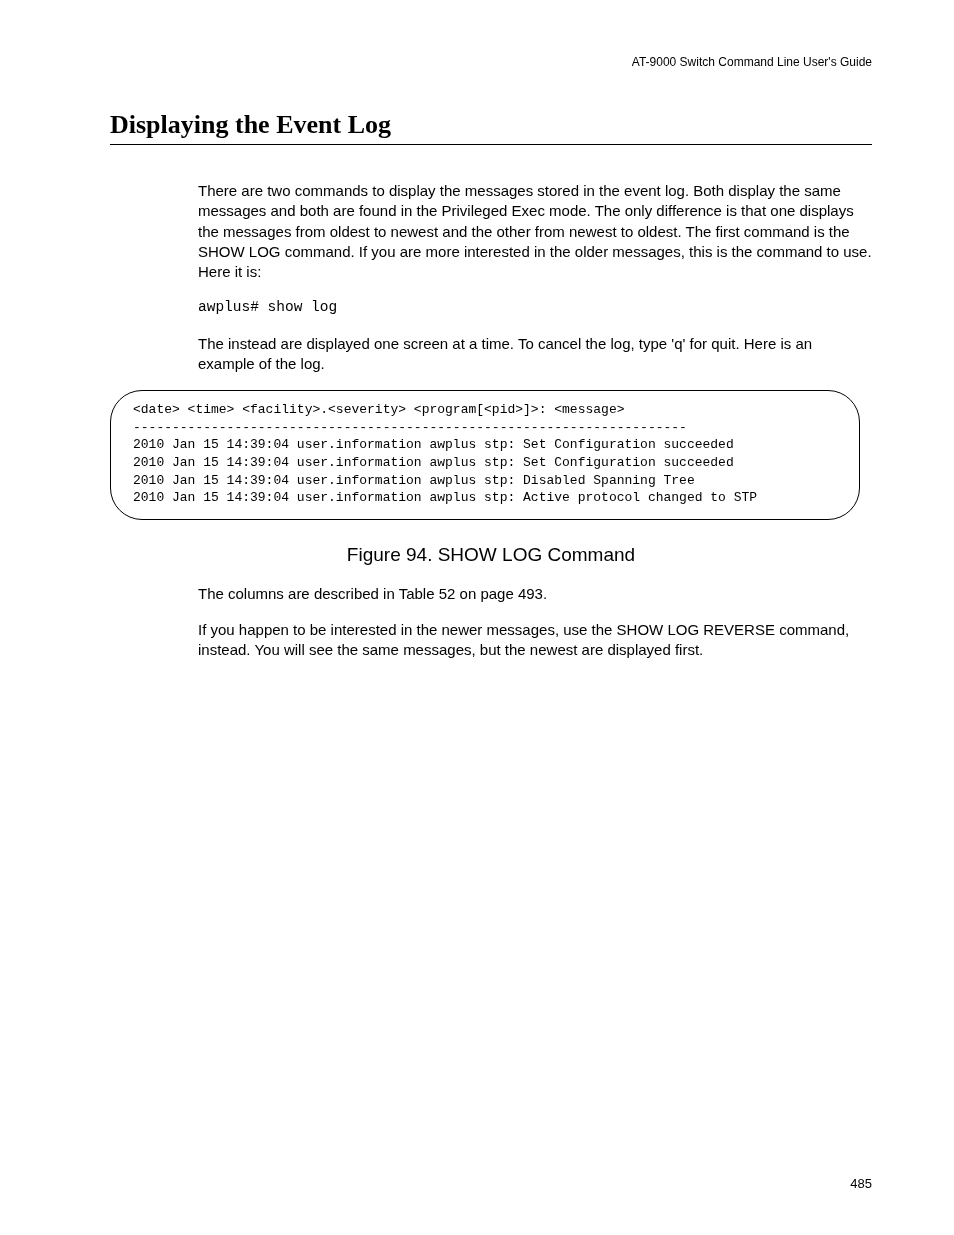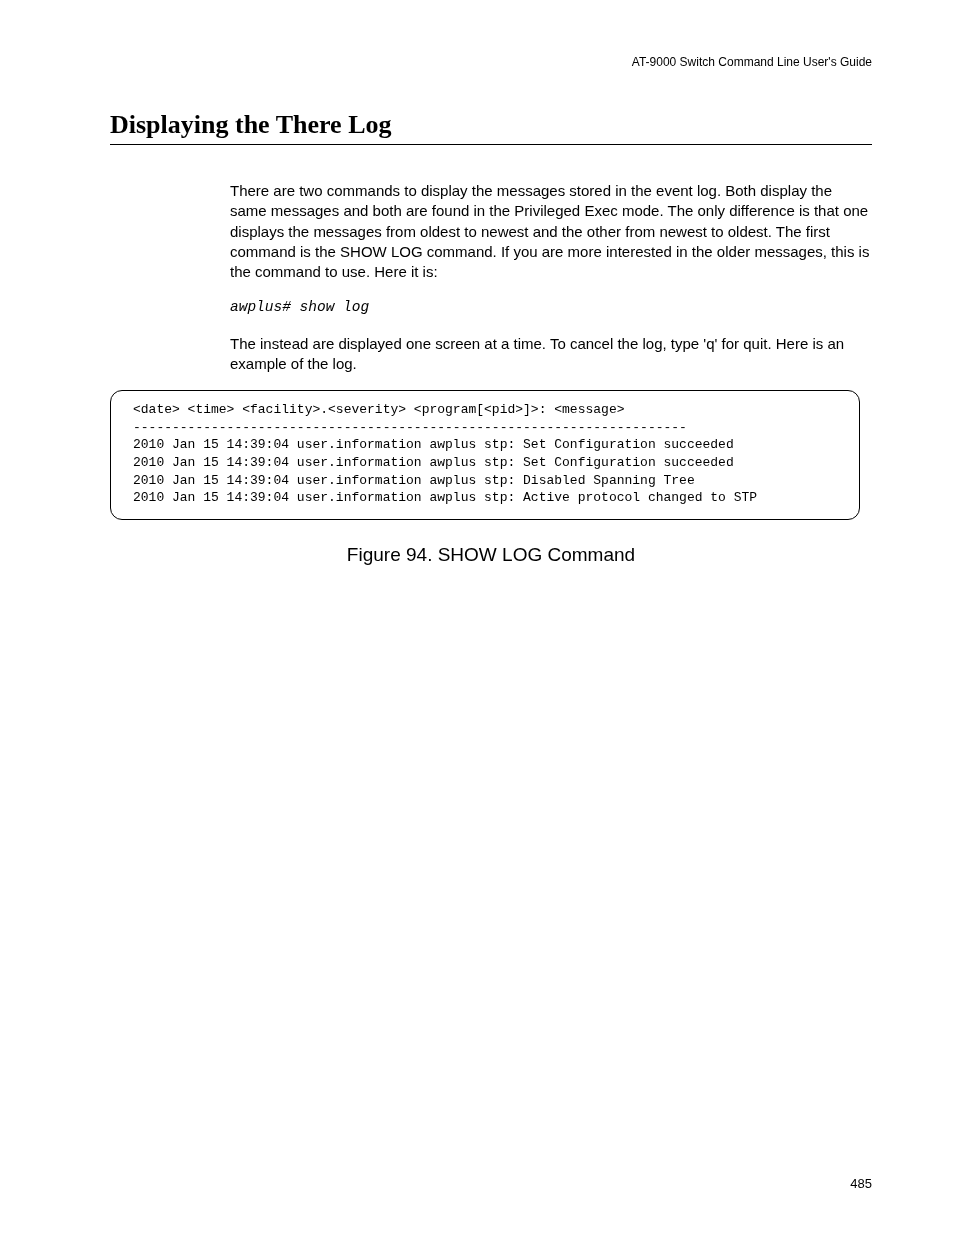--- a/index.html
+++ b/index.html
@@ -25,37 +25,36 @@
   }
   .section-title {
     font-family: "Times New Roman", Times, serif;
     font-weight: bold;
     font-size: 26px;
     margin-top: 60px;
     padding-bottom: 4px;
     border-bottom: 1px solid #000;
   }
   .body-col {
-    margin-left: 120px;
+    margin-left: 88px;
     margin-top: 36px;
     font-size: 15px;
     line-height: 1.35;
   }
   .body-col p {
     margin: 0 0 16px 0;
   }
   .cmd {
     font-family: "Courier New", Courier, monospace;
     font-size: 14.5px;
     margin: 4px 0 16px 0;
-    font-style: italic;
   }
   .terminal-box {
     border: 1px solid #000;
-    border-radius: 12px;
+    border-radius: 32px;
     padding: 10px 22px 12px 22px;
     font-family: "Courier New", Courier, monospace;
     font-size: 13px;
     line-height: 1.35;
     white-space: pre;
     margin: 6px 12px 0 0;
     overflow: hidden;
   }
   .figure-caption {
     text-align: center;
@@ -69,33 +68,37 @@
     font-size: 13px;
   }
 </style>
 </head>
 <body>
 
 <div class="page">
 
   <div class="running-header">AT-9000 Switch Command Line User's Guide</div>
 
-  <div class="section-title">Displaying the There Log</div>
+  <div class="section-title">Displaying the Event Log</div>
 
   <div class="body-col">
     <p>There are two commands to display the messages stored in the event log. Both display the same messages and both are found in the Privileged Exec mode. The only difference is that one displays the messages from oldest to newest and the other from newest to oldest. The first command is the SHOW LOG command. If you are more interested in the older messages, this is the command to use. Here it is:</p>
     <div class="cmd">awplus# show log</div>
     <p>The instead are displayed one screen at a time. To cancel the log, type 'q' for quit. Here is an example of the log.</p>
   </div>
 
   <div class="terminal-box">&lt;date&gt; &lt;time&gt; &lt;facility&gt;.&lt;severity&gt; &lt;program[&lt;pid&gt;]&gt;: &lt;message&gt;
 -----------------------------------------------------------------------
 2010 Jan 15 14:39:04 user.information awplus stp: Set Configuration succeeded
 2010 Jan 15 14:39:04 user.information awplus stp: Set Configuration succeeded
 2010 Jan 15 14:39:04 user.information awplus stp: Disabled Spanning Tree
 2010 Jan 15 14:39:04 user.information awplus stp: Active protocol changed to STP</div>
 
   <div class="figure-caption">Figure 94. SHOW LOG Command</div>
 
+  <div class="body-col" style="margin-top:0">
+    <p>The columns are described in Table 52 on page 493.</p>
+    <p>If you happen to be interested in the newer messages, use the SHOW LOG REVERSE command, instead. You will see the same messages, but the newest are displayed first.</p>
+  </div>
 
   <div class="page-number">485</div>
 
 </div>
 
 </body></html>

